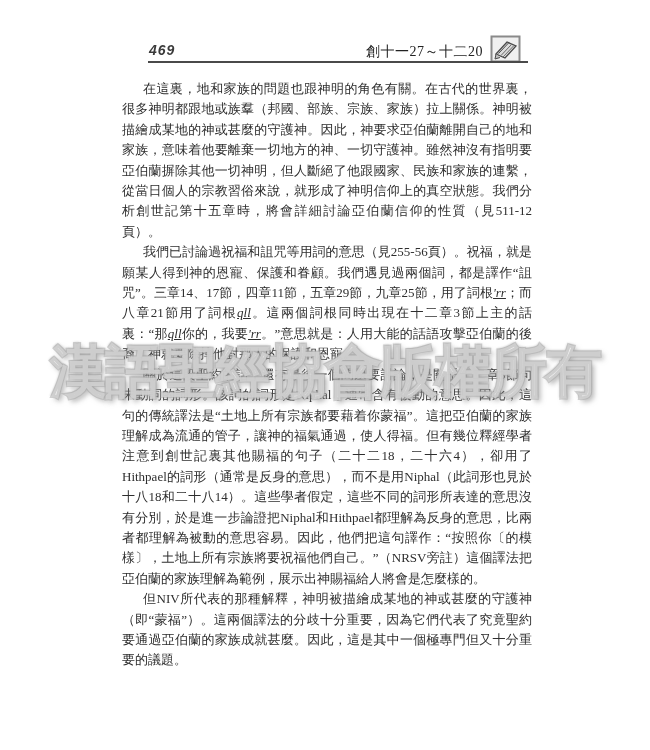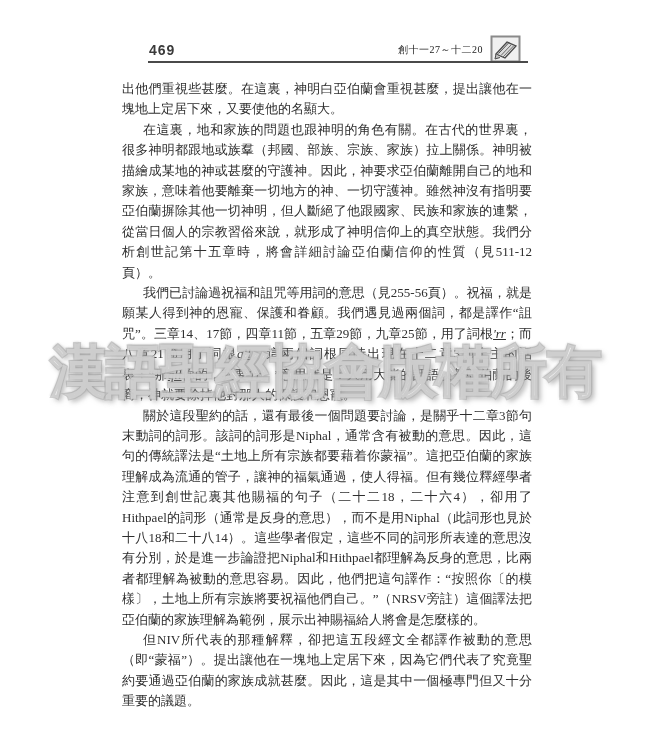--- a/index.html
+++ b/index.html
@@ -15,26 +15,27 @@
   
   .page-number {
     position: absolute;
     left: 149px;
     top: 42px;
     font-family: "Liberation Sans", sans-serif;
     font-size: 14px;
     font-weight: bold;
     letter-spacing: 1px;
     color: #3a3a3a;
+    font-style: italic;
   }
   .scripture-ref {
     position: absolute;
     top: 43px;
     right: 167px;
-    font-size: 10px;
+    font-size: 14px;
     color: #222222;
     letter-spacing: 0.5px;
   }
   .header-rule {
     position: absolute;
     left: 148px;
     top: 61px;
     width: 380px;
     height: 2px;
     background: #4a4a4a;
@@ -99,22 +100,21 @@
         <path d="M11 20.5 L21.5 9.5" stroke="#6a6a6a" stroke-width="1"></path>
         <path d="M13 22 L23.5 11" stroke="#6a6a6a" stroke-width="1"></path>
         <path d="M6 19 L5 24 L10 22.5" fill="#bdbdbd" stroke="#4a4a4a" stroke-width="1"></path>
       </g>
     </svg>
   </span>
 
   <div class="header-rule"></div>
 
   <div class="content">
-      <p class="para"><span>出他們重視些甚麼。在這裏，神明白亞伯蘭會重視甚麼，提出讓他在一塊地上定居下來，又要使他的名顯大。</span></p>
       <p class="para indent"><span>在這裏，地和家族的問題也跟神明的角色有關。在古代的世界裏，很多神明都跟地或族羣（邦國、部族、宗族、家族）拉上關係。神明被描繪成某地的神或甚麼的守護神。因此，神要求亞伯蘭離開自己的地和家族，意味着他要離棄一切地方的神、一切守護神。雖然神沒有指明要亞伯蘭摒除其他一切神明，但人斷絕了他跟國家、民族和家族的連繫，從當日個人的宗教習俗來說，就形成了神明信仰上的真空狀態。我們分析創世記第十五章時，將會詳細討論亞伯蘭信仰的性質（見511-12頁）。</span></p>
       <p class="para indent"><span>我們已討論過祝福和詛咒等用詞的意思（見255-56頁）。祝福，就是願某人得到神的恩寵、保護和眷顧。我們遇見過兩個詞，都是譯作“詛咒”。三章14、17節，四章11節，五章29節，九章25節，用了詞根</span><span class="seg-italic">'rr</span><span>；而八章21節用了詞根</span><span class="seg-italic">qll</span><span>。這兩個詞根同時出現在十二章3節上主的話裏：“那</span><span class="seg-italic">qll</span><span>你的，我要</span><span class="seg-italic">'rr</span><span>。”意思就是：人用大能的話語攻擊亞伯蘭的後裔，神就要除掉他對那人的保護和恩寵。</span></p>
       <p class="para indent"><span>關於這段聖約的話，還有最後一個問題要討論，是關乎十二章3節句末動詞的詞形。該詞的詞形是Niphal，通常含有被動的意思。因此，這句的傳統譯法是“土地上所有宗族都要藉着你</span><span class="seg-bold">蒙福</span><span>”。這把亞伯蘭的家族理解成為流通的管子，讓神的福氣通過，使人得福。但有幾位釋經學者注意到創世記裏其他賜福的句子（二十二18，二十六4），卻用了Hithpael的詞形（通常是反身的意思），而不是用Niphal（此詞形也見於十八18和二十八14）。這些學者假定，這些不同的詞形所表達的意思沒有分別，於是進一步論證把Niphal和Hithpael都理解為反身的意思，比兩者都理解為被動的意思容易。因此，他們把這句譯作：“按照你〔的模樣〕，土地上所有宗族將要祝福他們自己。”（NRSV旁註）這個譯法把亞伯蘭的家族理解為範例，展示出神賜福給人將會是怎麼樣的。</span></p>
-      <p class="para indent"><span>但NIV所代表的那種解釋，卻把這五段經文全都譯作被動的意思（即“蒙福”）。提出讓他在一塊地上定居下來，因為它們代表了究竟聖約要通過亞伯蘭的家族成就甚麼。因此，這是其中一個極專門但又十分重要的議題。</span></p>
+      <p class="para indent"><span>但NIV所代表的那種解釋，神明被描繪成某地的神或甚麼的守護神（即“蒙福”）。這兩個譯法的分歧十分重要，因為它們代表了究竟聖約要通過亞伯蘭的家族成就甚麼。因此，這是其中一個極專門但又十分重要的議題。</span></p>
     </div>
 
   <div class="watermark">漢語聖經協會版權所有</div>
 
 </div>
 
 </body></html>

